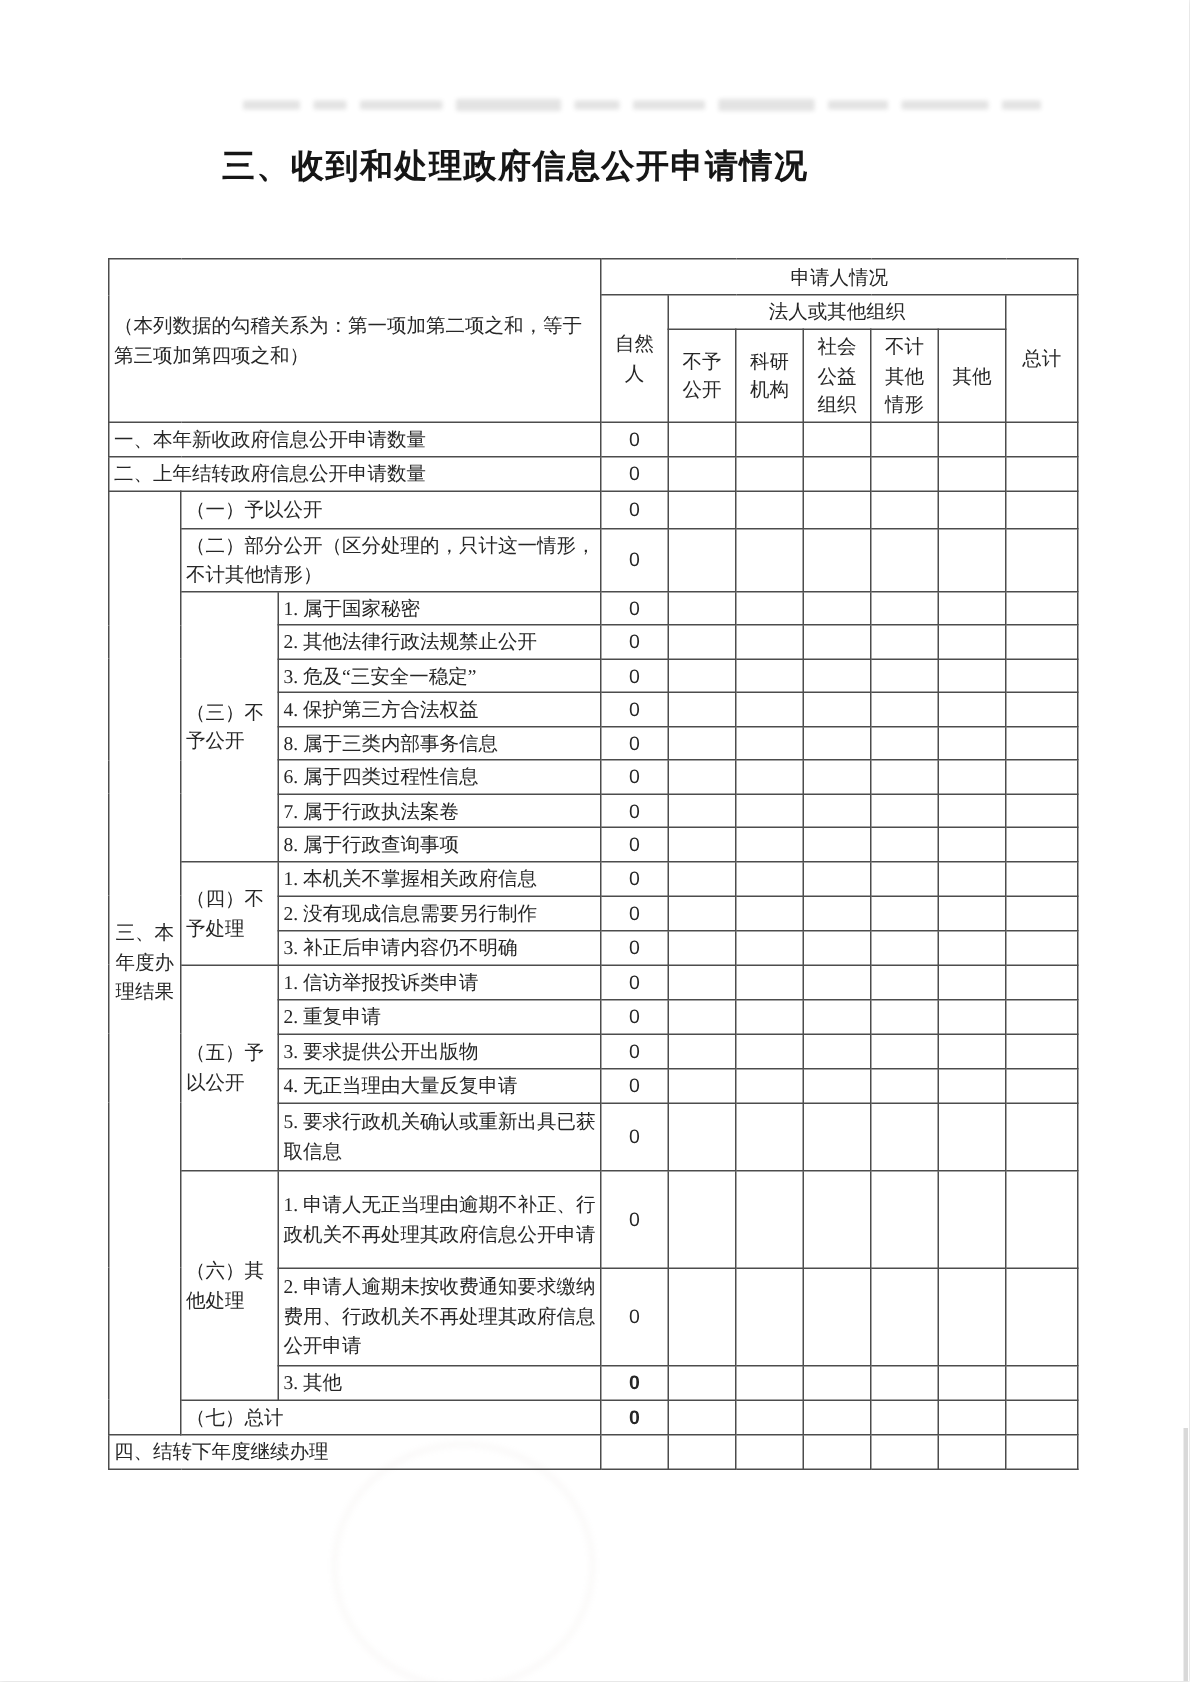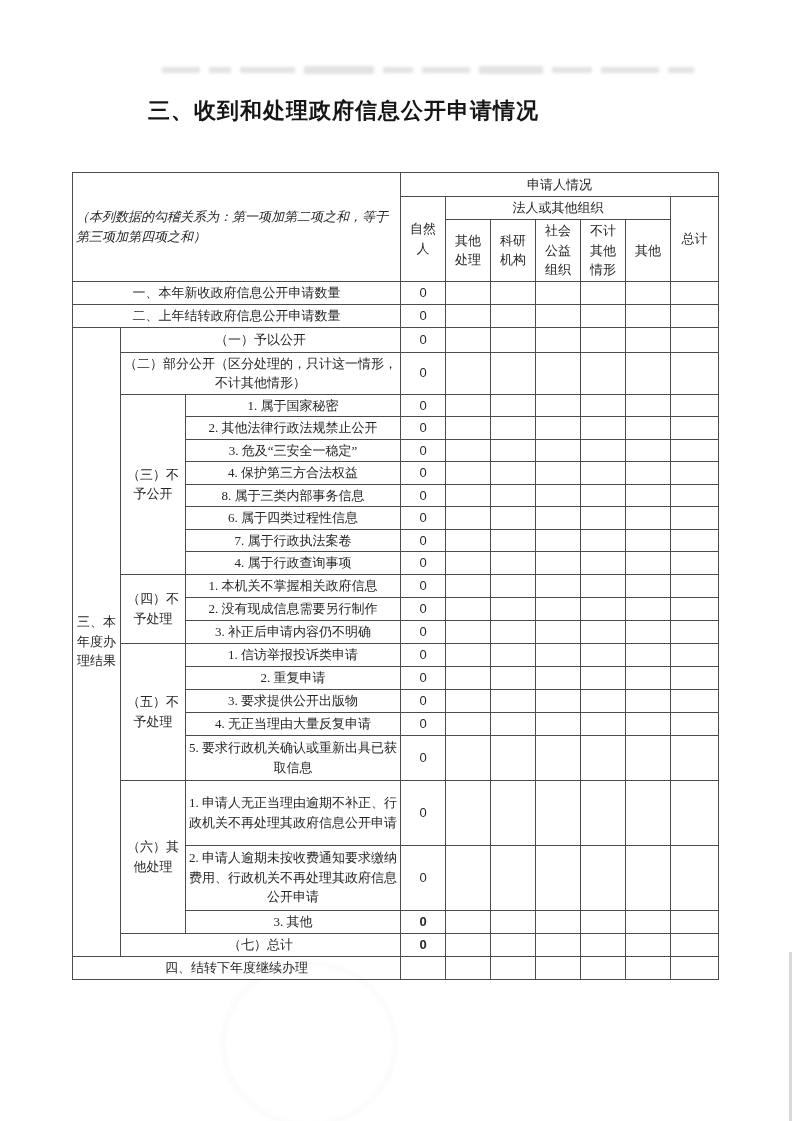--- a/index.html
+++ b/index.html
@@ -17,23 +17,23 @@
   .scan-edge{position:absolute;right:1px;top:952px;width:3px;height:169px;background:#c9c9c9;opacity:.7;}
   .title{position:absolute;left:148px;top:96px;margin:0;font-family:"Liberation Sans","DejaVu Sans",sans-serif;
          font-size:22px;font-weight:700;color:#161616;letter-spacing:1px;white-space:nowrap;}
   table.report{position:absolute;left:72px;top:172px;width:646px;border-collapse:collapse;table-layout:fixed;
                font-size:13px;color:#262626;}
   .report td{border:1px solid #4c4c4c;padding:1px 3px;line-height:1.5;overflow:hidden;vertical-align:middle;}
   .report tr{height:23px;}
   tr.hr1{height:24px;} tr.hr2{height:23px;} tr.hr3{height:60px;}
   tr.h25{height:25px;} tr.h41{height:41px;} tr.h22{height:22px;} tr.h45{height:45px;} tr.h65{height:65px;}
   .center{text-align:center;margin-top:12px;}
-  .lbl{text-align:center;padding-left:6px;}
+  .lbl{text-align:left;padding-left:6px;}
   .kai{}           
-  .note{font-style:italic;padding:4px 8px;line-height:1.7;vertical-align:middle;}
+  .note{padding:4px 8px;line-height:1.7;vertical-align:middle;}
   .val{text-align:center;font-family:"Liberation Sans","DejaVu Sans",sans-serif;font-size:13px;}
   .vtop{vertical-align:top;padding-top:3px;}
   .bold{font-weight:700;}
 </style>
 </head>
 <body>
 
 <div class="page">
 
   <div class="bleed">
@@ -71,21 +71,21 @@
       <tr class="hr1">
         <td class="note kai" rowspan="3" colspan="3">（本列数据的勾稽关系为：第一项加第二项之和，等于第三项加第四项之和）</td>
         <td class="center" colspan="7">申请人情况</td>
       </tr>
       <tr class="hr2">
         <td class="center" rowspan="2">自然人</td>
         <td class="center" colspan="5">法人或其他组织</td>
         <td class="center" rowspan="2">总计</td>
       </tr>
       <tr class="hr3">
-        <td class="center">其他处理</td>
+        <td class="center">不予公开</td>
         <td class="center">科研机构</td>
         <td class="center">社会公益组织</td>
         <td class="center">不计其他情形</td>
         <td class="center">其他</td>
       </tr>
 
       <tr>
         <td class="lbl" colspan="3">一、本年新收政府信息公开申请数量</td>
         <td class="val">0</td>
       <td class="val"></td>
@@ -194,21 +194,21 @@
         <td class="lbl">7. 属于行政执法案卷</td>
         <td class="val">0</td>
       <td class="val"></td>
           <td class="val"></td>
           <td class="val"></td>
           <td class="val"></td>
           <td class="val"></td>
           <td class="val"></td>
         </tr>
       <tr class="h22">
-        <td class="lbl">4. 属于行政查询事项</td>
+        <td class="lbl">8. 属于行政查询事项</td>
         <td class="val">0</td>
       <td class="val"></td>
           <td class="val"></td>
           <td class="val"></td>
           <td class="val"></td>
           <td class="val"></td>
           <td class="val"></td>
         </tr>
 
       <tr>
@@ -237,21 +237,21 @@
         <td class="val">0</td>
       <td class="val"></td>
           <td class="val"></td>
           <td class="val"></td>
           <td class="val"></td>
           <td class="val"></td>
           <td class="val"></td>
         </tr>
 
       <tr>
-        <td class="lbl kai" rowspan="5">（五）不予处理</td>
+        <td class="lbl kai" rowspan="5">（五）予以公开</td>
         <td class="lbl">1. 信访举报投诉类申请</td>
         <td class="val">0</td>
       <td class="val"></td>
           <td class="val"></td>
           <td class="val"></td>
           <td class="val"></td>
           <td class="val"></td>
           <td class="val"></td>
         </tr>
       <tr>

